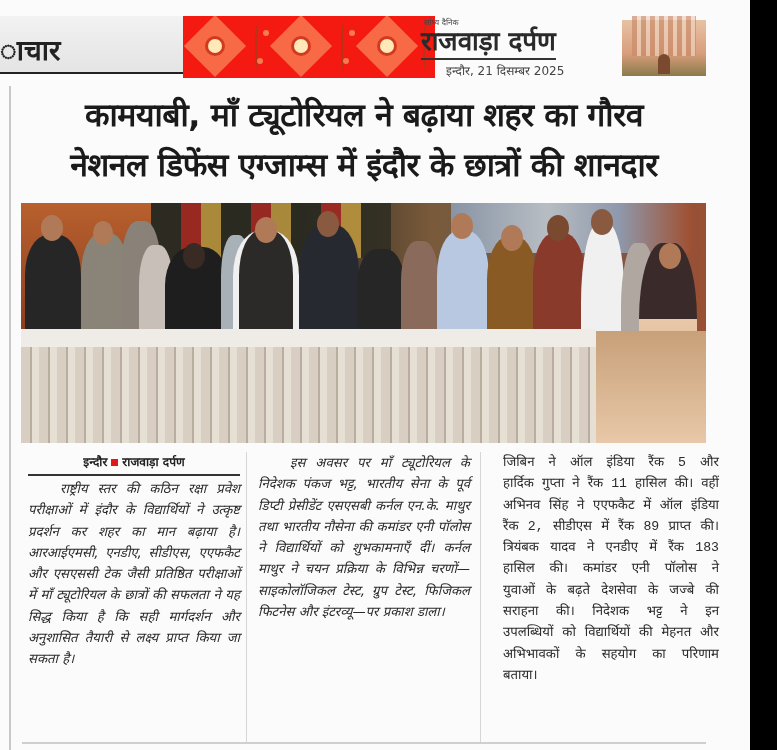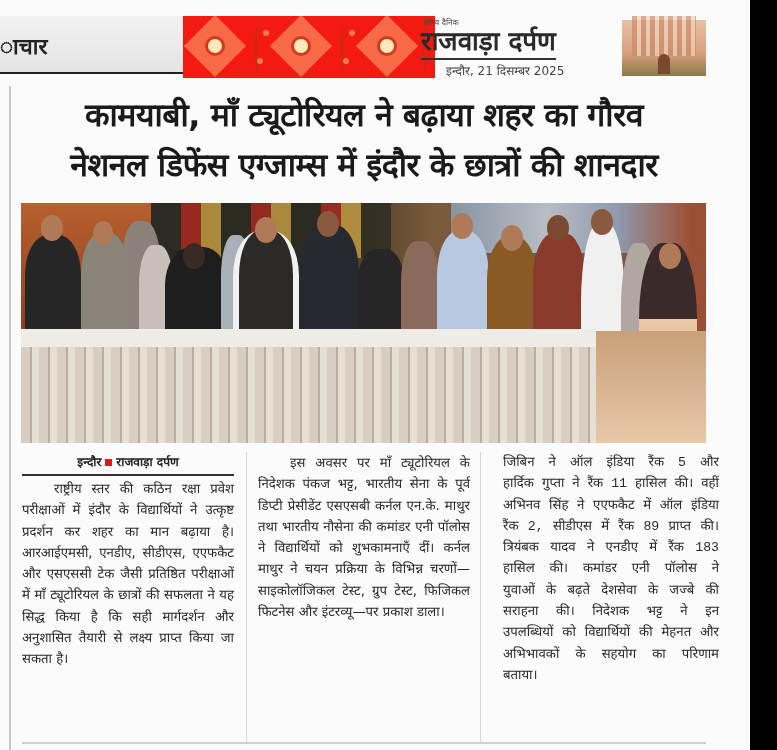--- a/index.html
+++ b/index.html
@@ -11,21 +11,21 @@
     }
     .black-strip { position: absolute; left: 750px; top: 0; width: 27px; height: 750px; background: #000; }
 
     
     .section-tab {
       position: absolute; left: 0; top: 16px; width: 183px; height: 58px;
       background: linear-gradient(#f2f2f2, #e4e4e4);
       border-bottom: 2px solid #222;
     }
     .section-tab span {
-      position: absolute; left: 0; top: 14px; font-size: 22px; font-weight: bold; color: #222;
+      position: absolute; left: 0; top: 14px; font-size: 28px; font-weight: bold; color: #222;
       font-family: "DejaVu Sans", sans-serif;
     }
     .ornament {
       position: absolute; left: 183px; top: 16px; width: 252px; height: 62px;
       background: #f41a12; overflow: hidden;
     }
     .diamond {
       position: absolute; top: 8px; width: 44px; height: 44px;
       background: #f86a45; transform: rotate(45deg);
     }
@@ -86,22 +86,22 @@
     .table-skirt {
       position: absolute; left: 0; top: 128px; width: 575px; height: 112px;
       background: repeating-linear-gradient(90deg, #d8cfc2 0 9px, #b8ad9e 9px 11px, #e6dfd4 11px 18px);
     }
     .table-top { position: absolute; left: 0; top: 126px; width: 575px; height: 18px; background: #efece8; }
     .floor { position: absolute; left: 575px; top: 128px; width: 110px; height: 112px; background: linear-gradient(#c8a07a, #e8c8a8); }
 
     
     .col { position: absolute; top: 452px; font-size: 13.2px; line-height: 21.3px; color: #2a2a2a; text-align: justify; }
     .col p { text-indent: 0; }
-    .col p.indent { text-indent: 32px; }
-    .col1 { left: 22px; width: 212px; }
+    .col p.indent { text-indent: 32px; font-style: italic; }
+    .col1 { left: 28px; width: 212px; }
     .col2 { left: 258px; width: 212px; }
     .col3 { left: 503px; width: 216px; font-family: Liberation Mono, monospace; }
     .dateline {
       font-size: 12px; font-weight: bold; text-align: center; color: #222;
       border-bottom: 2px solid #333; padding-bottom: 2px; margin-bottom: 2px; line-height: 20px;
     }
     .dateline .sq { display: inline-block; width: 7px; height: 7px; background: #e01818; margin: 0 4px; vertical-align: middle; }
     .col-sep { position: absolute; top: 452px; width: 1px; height: 290px; background: #d6d6d6; }
     .bottom-rule { position: absolute; left: 22px; top: 742px; width: 684px; height: 2px; background: #cfcfcf; }
   </style>

